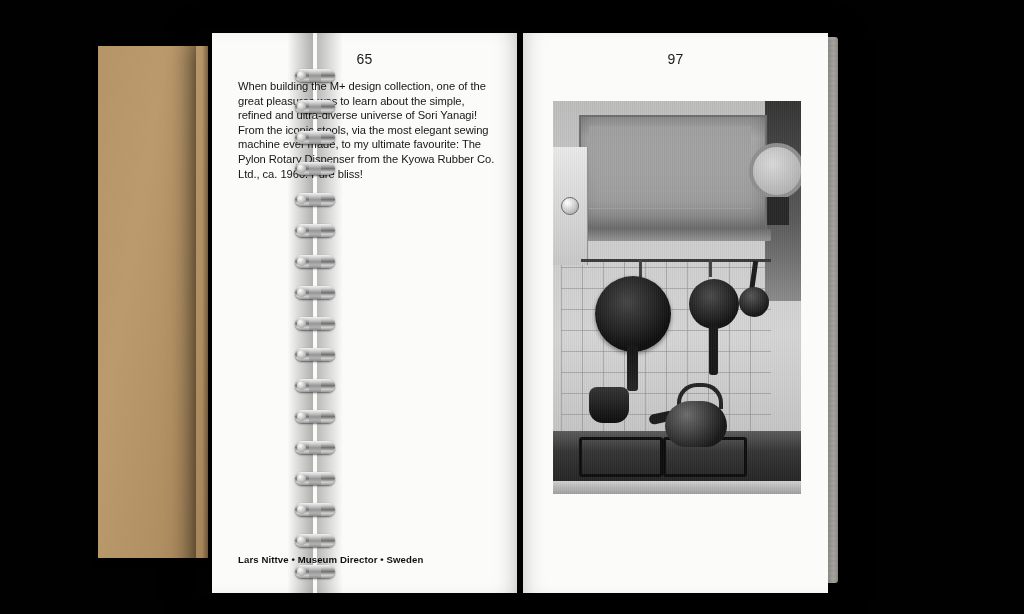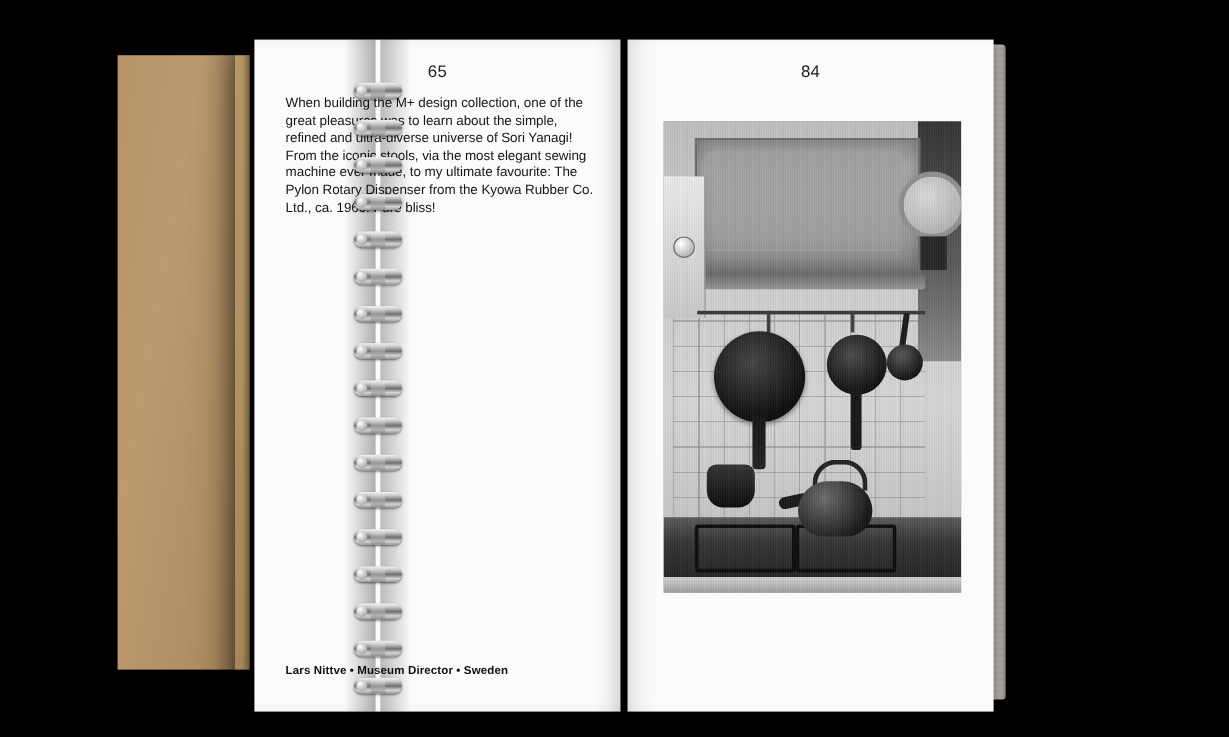--- a/index.html
+++ b/index.html
@@ -348,21 +348,21 @@
 
     <div class="page-stack"></div>
 
     <div class="page left">
       <div class="page-number">65</div>
       <div class="body-text">When building the M+ design collection, one of the great pleasures was to learn about the simple, refined and ultra-diverse universe of Sori Yanagi! From the iconic stools, via the most elegant sewing machine ever made, to my ultimate favourite: The Pylon Rotary Dispenser from the Kyowa Rubber Co. Ltd., ca. 1960. Pure bliss!</div>
       <div class="credit">Lars Nittve • Museum Director • Sweden</div>
     </div>
 
     <div class="page right">
-      <div class="page-number">84</div>
+      <div class="page-number">97</div>
 
       <div class="photo">
         <div class="ph ph-wall"></div>
         <div class="ph ph-tiles"></div>
         <div class="ph ph-rightdark"></div>
         <div class="ph ph-hood"></div>
         <div class="ph ph-hood-inner"></div>
         <div class="ph ph-hood-lip"></div>
         <div class="ph ph-whitebox"></div>
         <div class="ph ph-knob"></div>

